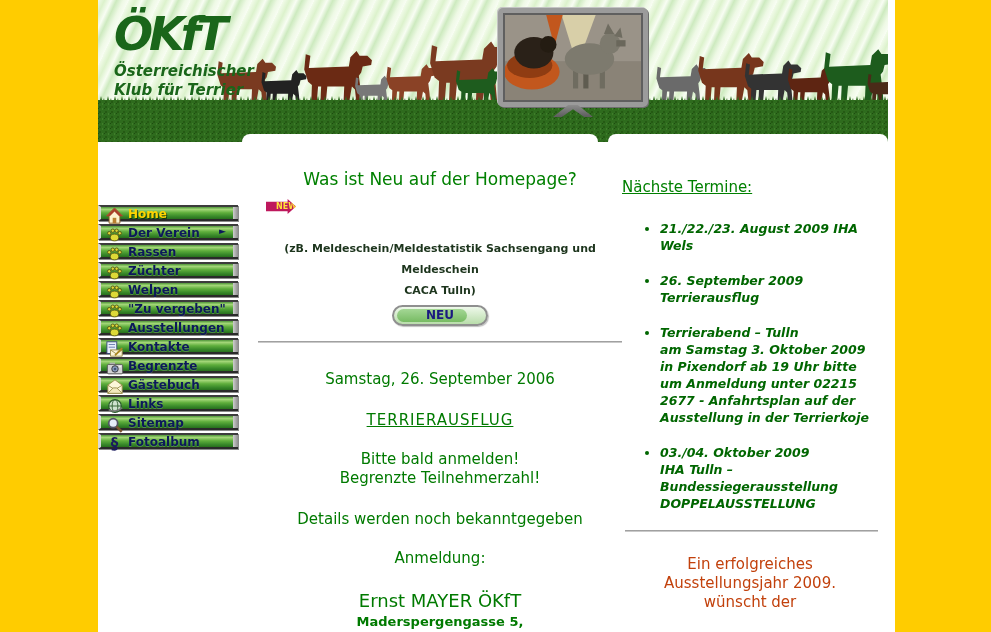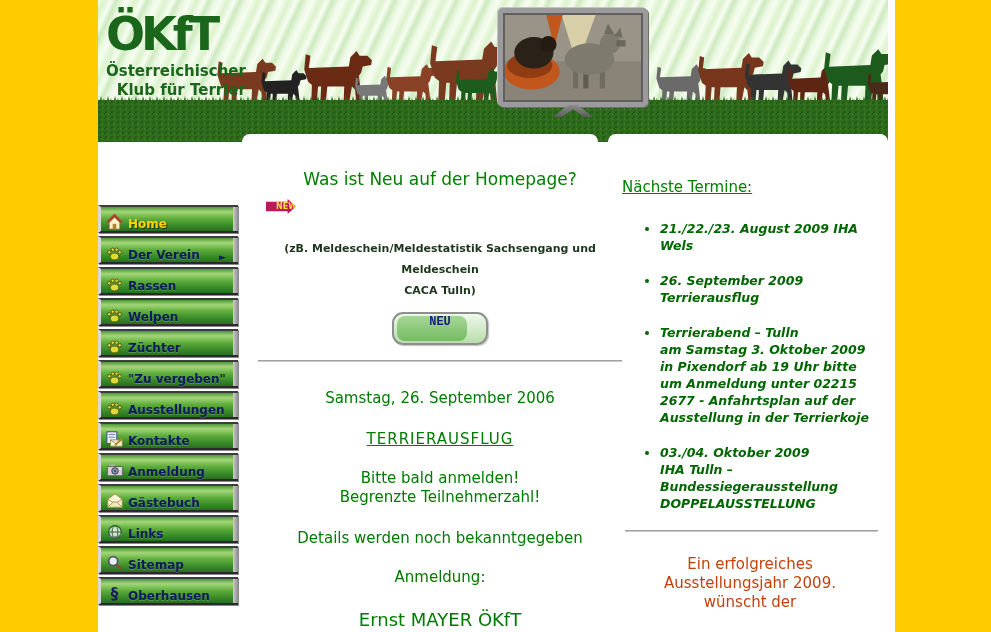--- a/index.html
+++ b/index.html
@@ -14,42 +14,42 @@
 
   
   .header {
     position:absolute; left:98px; top:0; width:790px; height:142px; overflow:hidden;
     background:
       repeating-linear-gradient(115deg,
         #f2fbea 0px, #dcf2cc 6px, #f8fdf3 12px, #cdeabf 17px, #eef9e5 23px, #f8fdf3 28px);
     z-index:2;
   }
   .header-art { position:absolute; left:0; top:0; width:790px; height:142px; }
-  .logo { position:absolute; left:8px; top:8px; z-index:6; color:#1a661a; }
+  .logo { position:absolute; left:16px; top:8px; z-index:6; color:#1a661a;font-style:italic; }
   .logo .acronym { font-size:46px; font-weight:bold; letter-spacing:-4px; line-height:52px; }
-  .logo .sub { font-size:15px; font-weight:bold; line-height:19px; margin-top:2px;text-align:right; }
+  .logo .sub { font-size:15px; font-weight:bold; line-height:19px; margin-top:2px; }
 
   .tv {
     position:absolute; left:400px; top:8px; width:150px; height:99px; z-index:7;
     border:5px solid #9b9b9b; border-radius:5px; background:#5f5f5f; padding:2px;
     box-shadow:1px 1px 0 #6e6e6e, -1px -1px 0 #c4c4c4;
   }
   .tv-stand {
     position:absolute; left:455px; top:105px; z-index:7; width:40px; height:12px;
     background:linear-gradient(180deg,#8d8d8d,#5c5c5c);
     clip-path:polygon(38% 0,62% 0,100% 100%,78% 100%,50% 35%,22% 100%,0 100%);
   }
   .notch-row { position:absolute; top:134px; height:8px; background:#ffffff; z-index:3; border-radius:12px 12px 0 0; }
   .notch-main { left:242px; width:356px; }
   .notch-right { left:608px; width:280px; }
 
   
   .menu { position:absolute; left:98px; top:205px; width:140px; z-index:4; }
   .menu-item {
-    position:relative; height:28px; margin-bottom:3px; display:flex; align-items:flex-end;
+    position:relative; height:16px; margin-bottom:3px; display:flex; align-items:flex-start;
     border-top:2px solid #3c3c3c; border-bottom:2px solid #2a2a2a;
     border-left:3px solid #dadada; cursor:pointer;
     background:linear-gradient(180deg,#4f9639 0%, #a3d678 20%, #5fae3c 48%, #39892a 78%, #276f1c 100%);
     box-shadow:1px 1px 0 #8a8a8a;
   }
   .menu-item::after {
     content:""; position:absolute; right:0; top:0; bottom:0; width:5px;
     background:linear-gradient(90deg,#cdcdcd,#8f8f8f);
   }
   .menu-icon { width:27px; display:flex; justify-content:center; align-items:center; }
@@ -69,23 +69,23 @@
     position:relative; margin-top:7px; font-size:11px; font-weight:bold; color:#1d351d;
     line-height:21px; white-space:pre-line;
   }
   .new-burst {
     position:absolute; left:8px; top:3px; width:30px; height:15px; background:#be185d;
     clip-path:polygon(0 18%, 72% 18%, 72% 0, 100% 50%, 72% 100%, 72% 82%, 0 82%);
     display:flex; align-items:center; justify-content:flex-start; padding-left:10px;
     color:#ffe13a; font-size:8px; font-weight:bold; letter-spacing:0;
   }
   .neu-button {
-    position:relative; margin:11px auto 0; width:96px; height:33px; border-radius:11px;
+    position:relative; margin:4px auto 0; width:96px; height:21px; border-radius:11px;
     border:2px solid #8f8f8f; background:linear-gradient(180deg,#eef8ea,#b9ddab);
-    cursor:pointer; box-shadow:1px 1px 1px rgba(0,0,0,0.25);font-family:Liberation Mono, monospace;
+    cursor:pointer; box-shadow:1px 1px 1px rgba(0,0,0,0.25);
   }
   .neu-inner {
     position:absolute; left:3px; top:2px; bottom:2px; width:70px; border-radius:8px;
     background:linear-gradient(180deg,#a4d795,#77bb63);
   }
   .neu-label {
     position:absolute; left:0; right:0; top:1px; text-align:center;
     font-size:12px; font-weight:bold; color:#1a1a80;
   }
   .rule { height:2px; background:linear-gradient(180deg,#8c8c8c,#dedede); }
@@ -232,34 +232,34 @@
   <div class="menu-item">
     <span class="menu-icon">
       <svg width="17" height="17" viewBox="0 0 20 20">
           <ellipse cx="10" cy="13.5" rx="5" ry="4" fill="#ddd937" stroke="#4f4f14" stroke-width="1"></ellipse>
           <circle cx="3.8" cy="8.5" r="2" fill="#ddd937" stroke="#4f4f14"></circle>
           <circle cx="8" cy="5.5" r="2" fill="#ddd937" stroke="#4f4f14"></circle>
           <circle cx="12.5" cy="5.5" r="2" fill="#ddd937" stroke="#4f4f14"></circle>
           <circle cx="16.2" cy="8.5" r="2" fill="#ddd937" stroke="#4f4f14"></circle>
         </svg>
     </span>
+    <span class="menu-label">Züchter</span>
+  </div>
+
+  <div class="menu-item">
+    <span class="menu-icon">
+      <svg width="17" height="17" viewBox="0 0 20 20">
+          <ellipse cx="10" cy="13.5" rx="5" ry="4" fill="#ddd937" stroke="#4f4f14" stroke-width="1"></ellipse>
+          <circle cx="3.8" cy="8.5" r="2" fill="#ddd937" stroke="#4f4f14"></circle>
+          <circle cx="8" cy="5.5" r="2" fill="#ddd937" stroke="#4f4f14"></circle>
+          <circle cx="12.5" cy="5.5" r="2" fill="#ddd937" stroke="#4f4f14"></circle>
+          <circle cx="16.2" cy="8.5" r="2" fill="#ddd937" stroke="#4f4f14"></circle>
+        </svg>
+    </span>
     <span class="menu-label">Welpen</span>
-  </div>
-
-  <div class="menu-item">
-    <span class="menu-icon">
-      <svg width="17" height="17" viewBox="0 0 20 20">
-          <ellipse cx="10" cy="13.5" rx="5" ry="4" fill="#ddd937" stroke="#4f4f14" stroke-width="1"></ellipse>
-          <circle cx="3.8" cy="8.5" r="2" fill="#ddd937" stroke="#4f4f14"></circle>
-          <circle cx="8" cy="5.5" r="2" fill="#ddd937" stroke="#4f4f14"></circle>
-          <circle cx="12.5" cy="5.5" r="2" fill="#ddd937" stroke="#4f4f14"></circle>
-          <circle cx="16.2" cy="8.5" r="2" fill="#ddd937" stroke="#4f4f14"></circle>
-        </svg>
-    </span>
-    <span class="menu-label">Züchter</span>
   </div>
 
   <div class="menu-item">
     <span class="menu-icon">
       <svg width="17" height="17" viewBox="0 0 20 20">
           <ellipse cx="10" cy="13.5" rx="5" ry="4" fill="#ddd937" stroke="#4f4f14" stroke-width="1"></ellipse>
           <circle cx="3.8" cy="8.5" r="2" fill="#ddd937" stroke="#4f4f14"></circle>
           <circle cx="8" cy="5.5" r="2" fill="#ddd937" stroke="#4f4f14"></circle>
           <circle cx="12.5" cy="5.5" r="2" fill="#ddd937" stroke="#4f4f14"></circle>
           <circle cx="16.2" cy="8.5" r="2" fill="#ddd937" stroke="#4f4f14"></circle>
@@ -299,21 +299,21 @@
   <div class="menu-item">
     <span class="menu-icon">
       <svg width="18" height="18" viewBox="0 0 20 20">
           <rect x="4" y="4" width="6" height="3" fill="#b8b8b8"></rect>
           <rect x="1.5" y="6" width="17" height="10.5" rx="1.5" fill="#d2d2d2" stroke="#555" stroke-width="1"></rect>
           <circle cx="10" cy="11" r="3.6" fill="#8899bb" stroke="#333" stroke-width="1"></circle>
           <circle cx="10" cy="11" r="1.4" fill="#445577"></circle>
           <rect x="14.5" y="7.5" width="2.5" height="1.8" fill="#eee"></rect>
         </svg>
     </span>
-    <span class="menu-label">Anmeldung</span>
+    <span class="menu-label">Begrenzte</span>
   </div>
 
   <div class="menu-item">
     <span class="menu-icon">
       <svg width="18" height="18" viewBox="0 0 20 20">
           <polygon points="2,8 10,2 18,8 18,17 2,17" fill="#fdf6d8" stroke="#998c4a" stroke-width="1"></polygon>
           <polyline points="2,8 10,13 18,8" fill="none" stroke="#998c4a"></polyline>
           <polygon points="2,17 8,11 12,11 18,17" fill="#f3e9bd" stroke="#998c4a"></polygon>
         </svg>
     </span>
@@ -339,21 +339,21 @@
           <line x1="11.8" y1="11.8" x2="17.5" y2="17.5" stroke="#7a5230" stroke-width="3"></line>
         </svg>
     </span>
     <span class="menu-label">Sitemap</span>
   </div>
 
   <div class="menu-item">
     <span class="menu-icon">
       <span class="section-glyph">§</span>
     </span>
-    <span class="menu-label">Oberhausen</span>
+    <span class="menu-label">Fotoalbum</span>
   </div>
 
 </div>
 
 <div class="main-col">
   <h1 class="whats-new">Was ist Neu auf der Homepage?</h1>
   <div class="new-note">
     <span class="new-burst">NEW</span>
     <span style="white-space:pre-line;">(zB. Meldeschein/Meldestatistik Sachsengang und Meldeschein
 CACA Tulln)</span>

